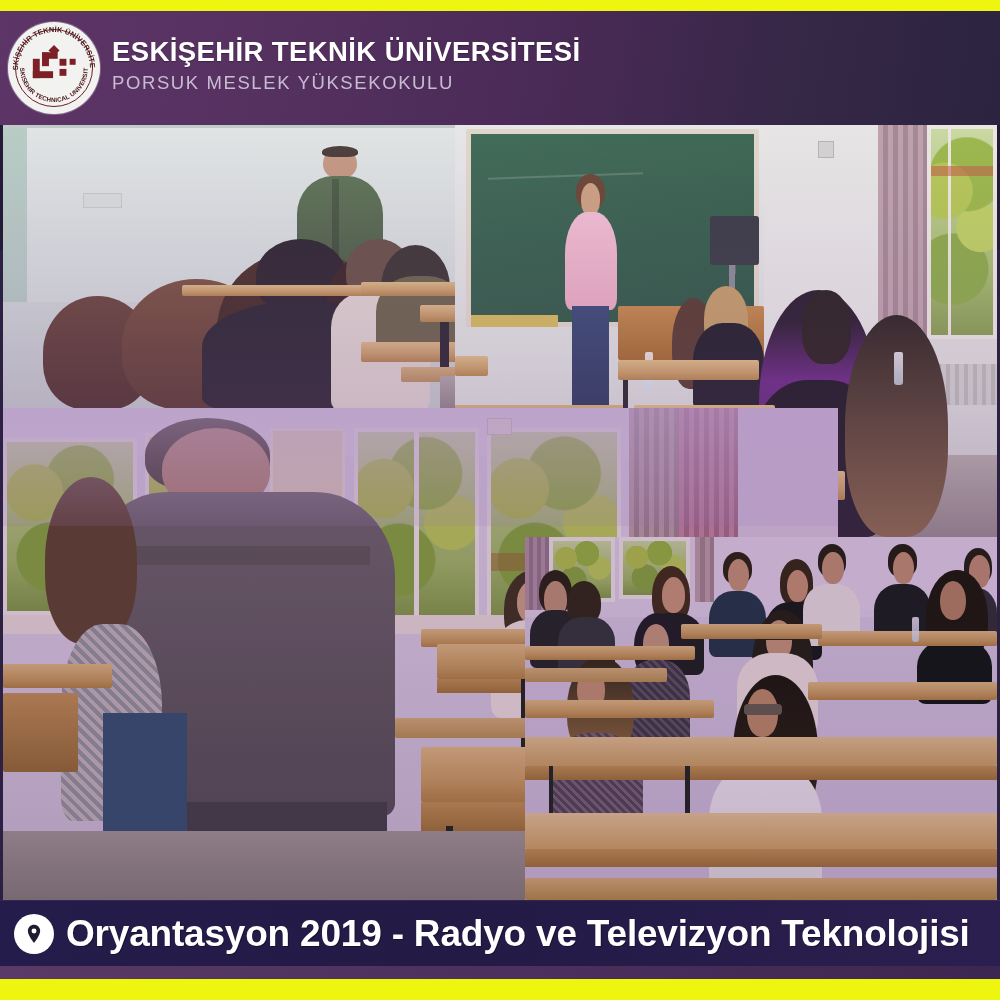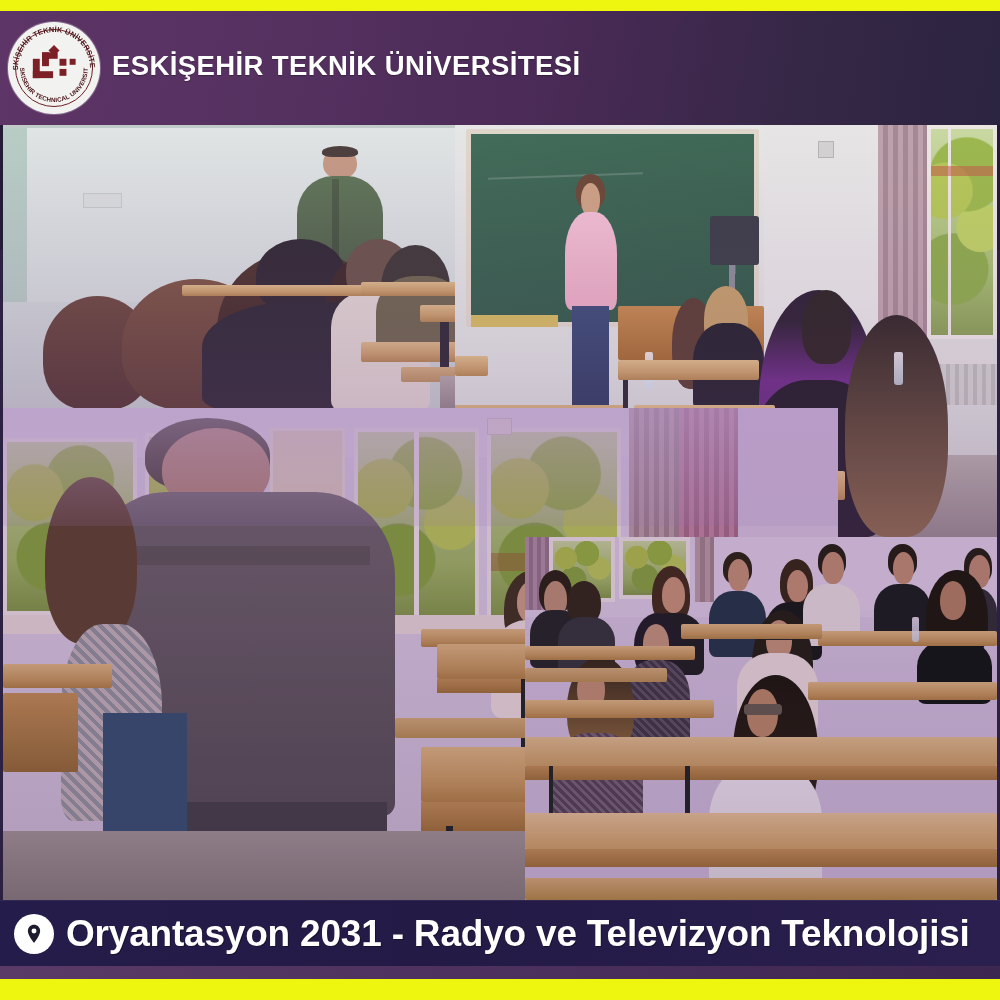--- a/index.html
+++ b/index.html
@@ -192,20 +192,21 @@
             <rect x="62" y="52" width="15" height="15"></rect>
             <rect x="84" y="30" width="13" height="13"></rect>
             <path d="M50 0 L62 12 L50 24 L38 12 Z"></path>
           </g>
         </svg>
       </div>
     </div>
 
     <div class="titles">
       <div class="t-main">ESKİŞEHİR TEKNİK ÜNİVERSİTESİ</div>
+      <div class="t-sub">PORSUK MESLEK YÜKSEKOKULU</div>
     </div>
   </div>
 
   <div class="stage">
 
     <div class="photo" id="photo-lecture-male">
       <div class="scene" style="background:linear-gradient(180deg,#e2ece6 0%,#d7e4de 55%,#cdd9d3 100%);">
         <div class="wall" style="left:0;top:0;width:100%;height:62%;background:linear-gradient(180deg,#e7efea,#dce8e2);"></div>
         <div class="wall" style="left:0;top:0;width:2.4%;height:62%;background:#bcd6c8;"></div>
         <div class="wall" style="left:0;top:0;width:100%;height:3px;background:#c5d4cd;"></div>
@@ -444,18 +445,18 @@
     <div class="edge-r"></div>
   </div>
 
   <div class="caption">
     <div class="pin">
       <svg viewBox="0 0 24 24" aria-hidden="true">
         <path d="M12 2C8.3 2 5.3 5 5.3 8.7c0 5 6.7 13 6.7 13s6.7-8 6.7-13C18.7 5 15.7 2 12 2z" fill="#1d1b2e"></path>
         <circle cx="12" cy="8.8" r="2.7" fill="#ffffff"></circle>
       </svg>
     </div>
-    <div class="caption-text">Oryantasyon 2031 - Radyo ve Televizyon Teknolojisi</div>
+    <div class="caption-text">Oryantasyon 2019 - Radyo ve Televizyon Teknolojisi</div>
   </div>
 
   <div class="caption-strip"></div>
   <div class="bottom-rule"></div>
 </div>
 
 </body></html>

